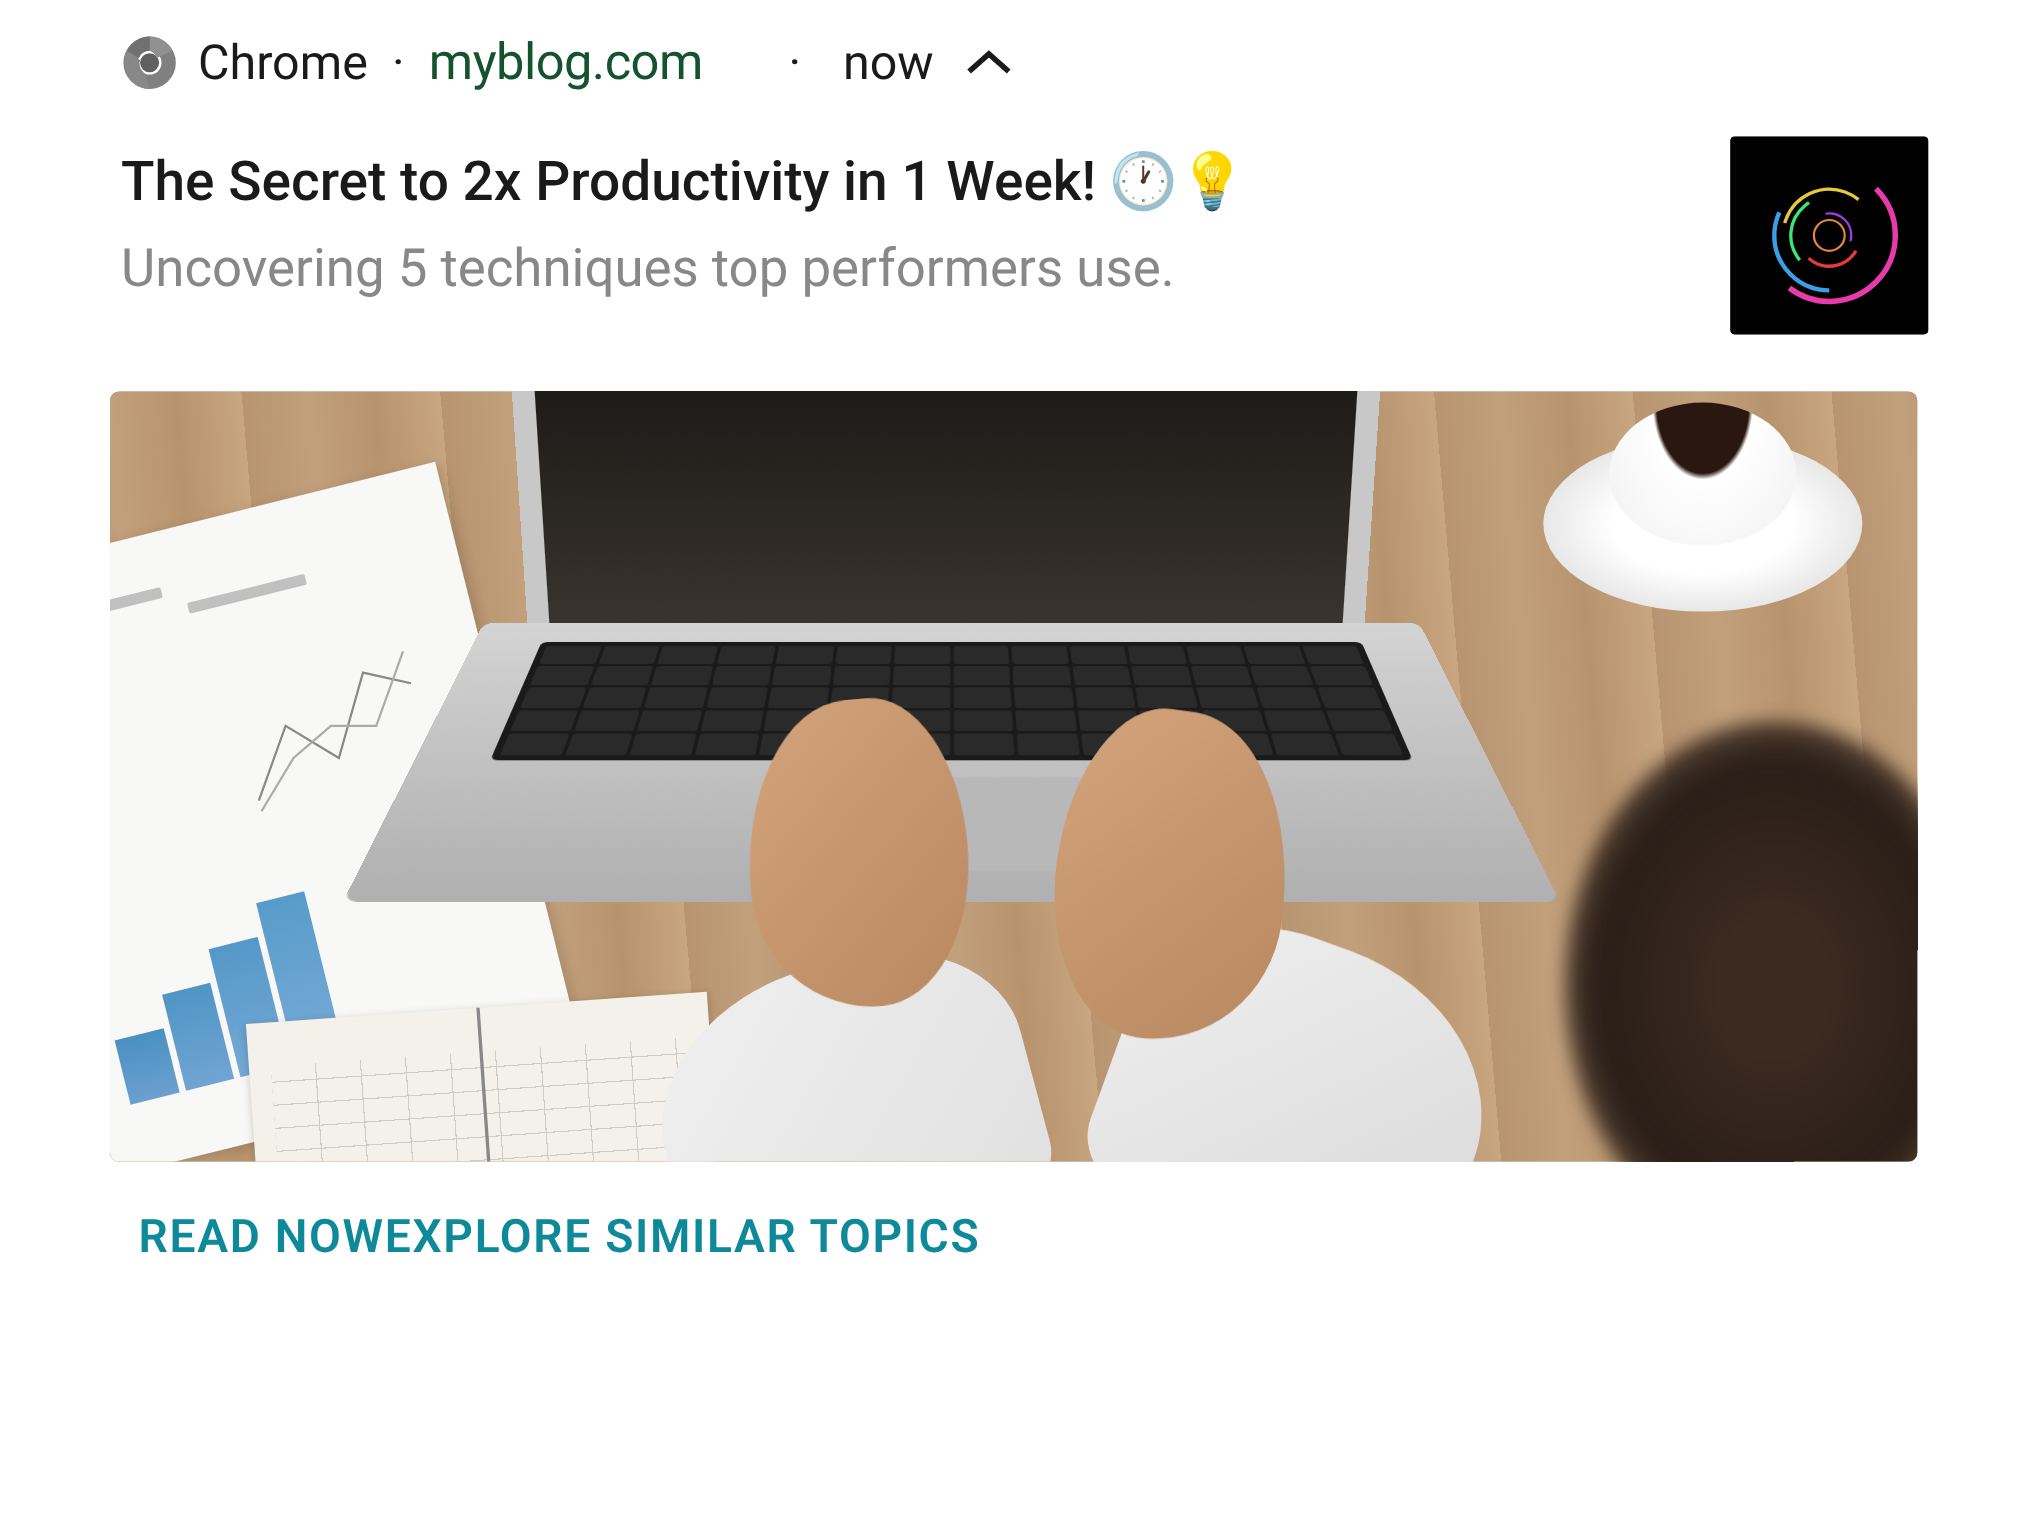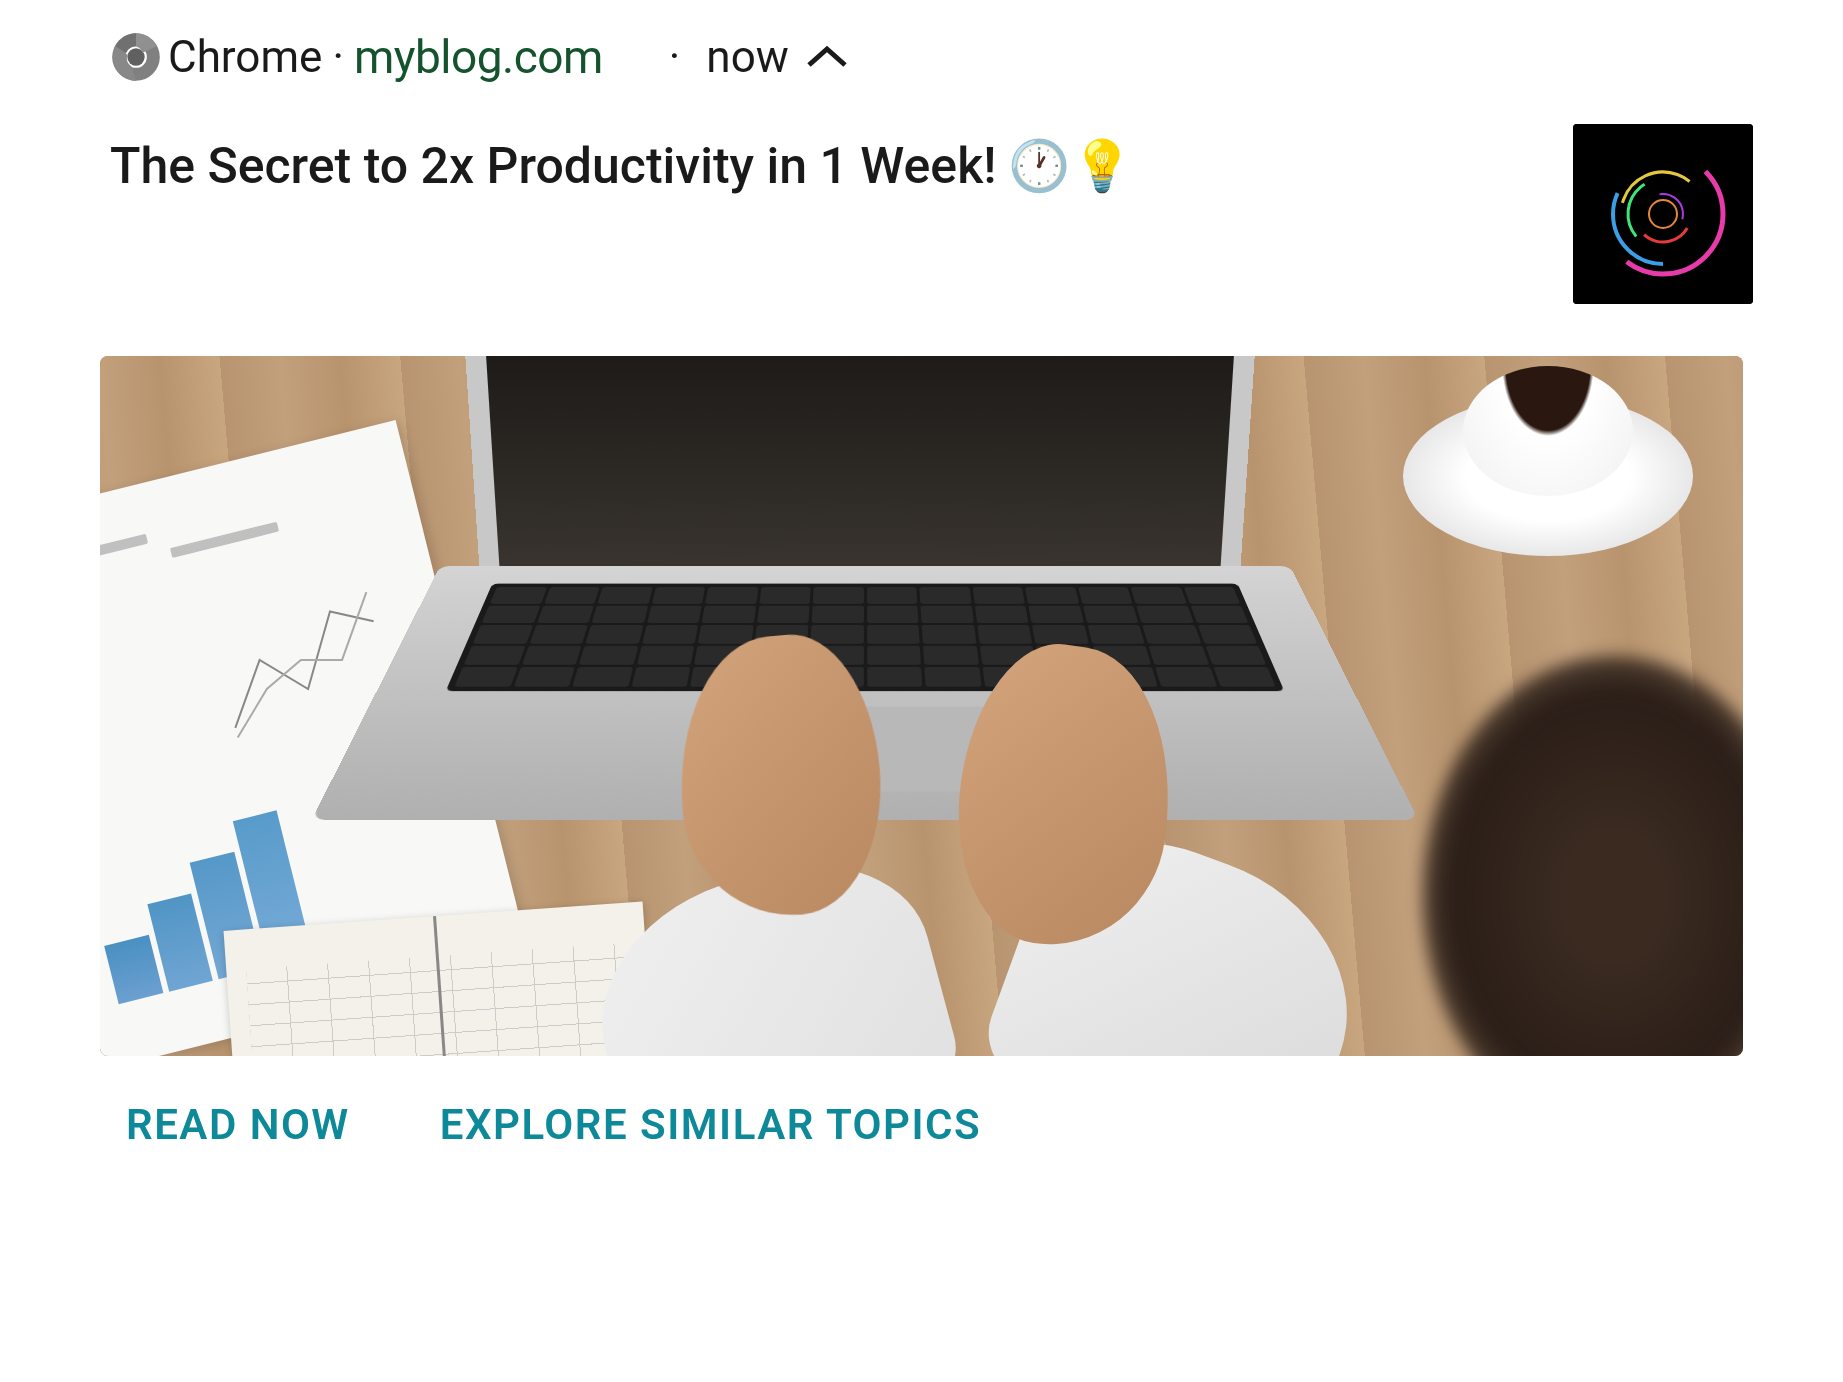--- a/index.html
+++ b/index.html
@@ -18,21 +18,21 @@
     
     .notification-card {
       background: #ffffff;
       padding: 30px 50px 40px 50px;
       width: 100%;
     }
     
     .header-row {
       display: flex;
       align-items: center;
-      gap: 6px;
+      gap: 18px;
       margin-bottom: 50px;
       padding-left: 60px;
     }
     
     .chrome-icon {
       width: 52px;
       height: 52px;
       flex-shrink: 0;
     }
     
@@ -114,21 +114,20 @@
       height: 700px;
       border-radius: 8px;
       overflow: hidden;
       margin-bottom: 44px;
       position: relative;
       background: linear-gradient(180deg, #a8886a 0%, #b89876 50%, #a68864 100%);
     }
     
     .actions-row {
       display: flex;
-      gap: 90px;
       padding-left: 76px;
     }
     
     .action-button {
       font-size: 42px;
       font-weight: 600;
       color: #0d8999;
       letter-spacing: 1.5px;
       text-transform: uppercase;
       cursor: pointer;
@@ -404,20 +403,21 @@
     <span class="chevron-icon">
       <svg viewBox="0 0 44 28" width="44" height="28">
         <path d="M 4 22 L 22 6 L 40 22" stroke="#1a1a1a" stroke-width="5" fill="none" stroke-linecap="butt" stroke-linejoin="miter"></path>
       </svg>
     </span>
   </div>
 
   <div class="content-row">
     <div class="text-content">
       <div class="notification-title">The Secret to 2x Productivity in 1 Week! 🕐💡</div>
+      <div class="notification-body">Uncovering 5 techniques top performers use.</div>
     </div>
     <div class="thumbnail">
       <svg viewBox="0 0 180 180" width="180" height="180">
         <rect width="180" height="180" fill="#000000"></rect>
         <circle cx="90" cy="90" r="60" fill="none" stroke="#e63ba8" stroke-width="5" stroke-dasharray="180 200" transform="rotate(-45 90 90)"></circle>
         <circle cx="90" cy="90" r="50" fill="none" stroke="#3b9fe6" stroke-width="4" stroke-dasharray="100 220" transform="rotate(90 90 90)"></circle>
         <circle cx="90" cy="90" r="42" fill="none" stroke="#e6c83b" stroke-width="3" stroke-dasharray="80 180" transform="rotate(200 90 90)"></circle>
         <circle cx="90" cy="90" r="35" fill="none" stroke="#3be67a" stroke-width="3" stroke-dasharray="60 160" transform="rotate(140 90 90)"></circle>
         <circle cx="90" cy="90" r="28" fill="none" stroke="#e63b3b" stroke-width="3" stroke-dasharray="50 130" transform="rotate(30 90 90)"></circle>
         <circle cx="90" cy="90" r="20" fill="none" stroke="#a83be6" stroke-width="2" stroke-dasharray="40 90" transform="rotate(260 90 90)"></circle>

